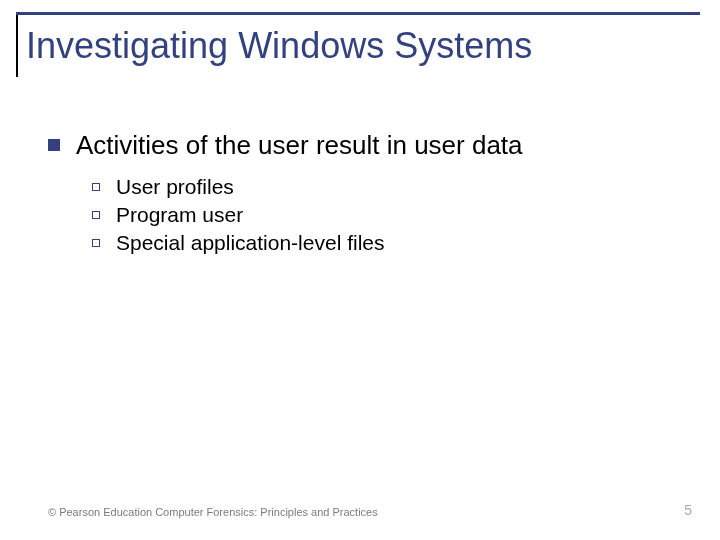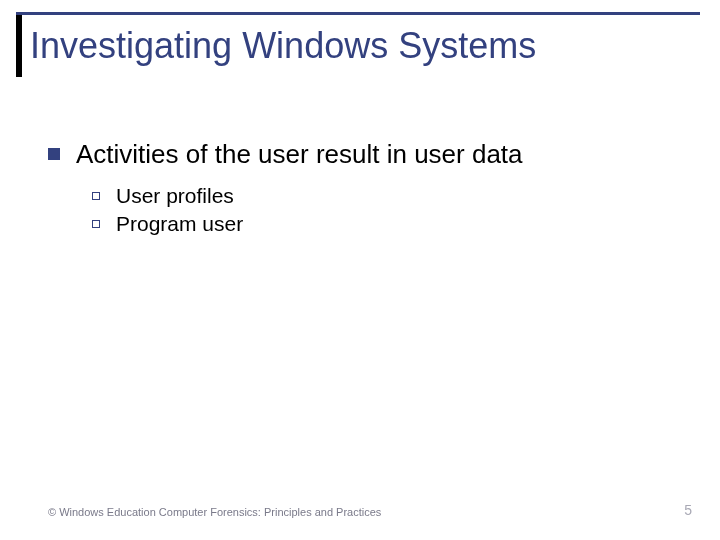--- a/index.html
+++ b/index.html
@@ -10,32 +10,32 @@
     background: #ffffff;
   }
   .title-wrap {
     position: absolute;
     top: 12px;
     left: 16px;
     right: 20px;
     border-top: 3px solid #33417f;
   }
   .title-inner {
-    border-left: 6px solid #000000;
+    border-left: 2px solid #000000;
     padding: 10px 0 10px 8px;
   }
   .title-text {
     font-size: 36px;
     color: #33417f;
     font-weight: 400;
     letter-spacing: 0px;
   }
   .body {
     position: absolute;
-    top: 139px;
+    top: 130px;
     left: 48px;
     right: 40px;
   }
   .lvl1 {
     display: flex;
     align-items: flex-start;
     margin-bottom: 14px;
   }
   .lvl1 .bullet {
     width: 12px; height: 12px;
@@ -102,19 +102,23 @@
     </div>
     <div class="lvl2-list">
       <div class="lvl2">
         <span class="bullet"></span>
         <span class="txt">User profiles</span>
       </div>
       <div class="lvl2">
         <span class="bullet"></span>
         <span class="txt">Program user</span>
       </div>
+      <div class="lvl2">
+        <span class="bullet"></span>
+        <span class="txt">Special application-level files</span>
+      </div>
     </div>
   </div>
 
-  <div class="footer-left">© Windows Education  Computer Forensics: Principles and Practices</div>
+  <div class="footer-left">© Pearson Education  Computer Forensics: Principles and Practices</div>
   <div class="footer-right">5</div>
 
 </div>
 
 </body></html>

